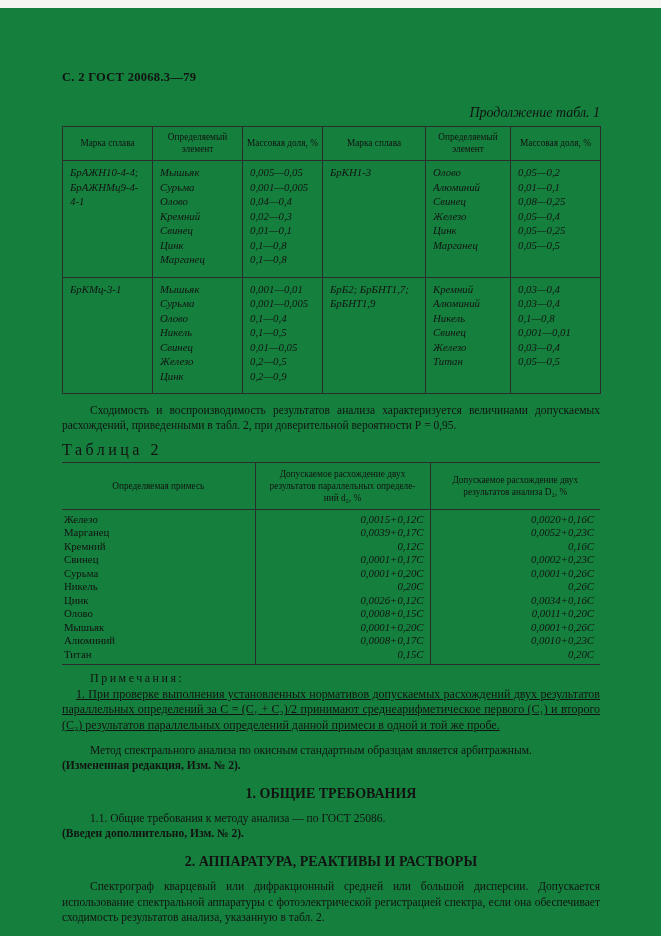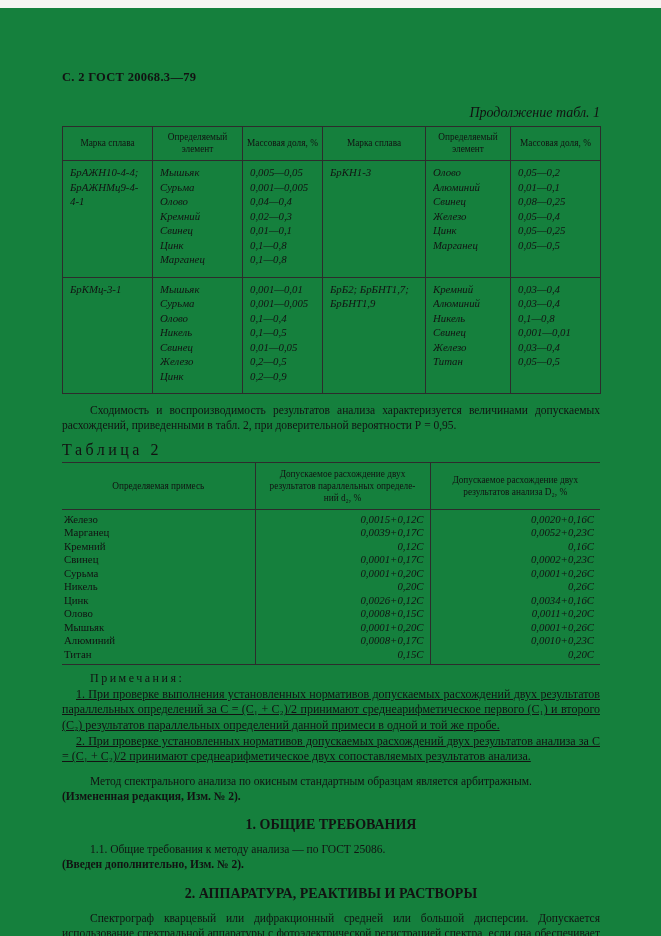--- a/index.html
+++ b/index.html
@@ -226,21 +226,20 @@
           <td class="impurity">Титан</td>
           <td class="val">0,15С</td>
           <td class="val">0,20С</td>
         </tr>
       </tbody>
   </table>
 
   <div class="notes">
     <div class="notes-title">Примечания:</div>
     <p class="note">1. При проверке выполнения установленных нормативов допускаемых расхождений двух  результатов параллельных определений за С = (С₁ + С₂)/2 принимают среднеарифметическое первого (С₁) и второго (С₂) результатов параллельных определений данной примеси в одной и той же пробе.</p>
-    <p class="note">2. При  проверке  установленных  нормативов  допускаемых  расхождений двух  результатов  анализа за С = (С₁ + С₂)/2 принимают среднеарифметическое двух сопоставляемых результатов анализа.</p>
   </div>
 
   <p class="para indent mt">Метод спектрального анализа по окисным стандартным образцам является арбитражным.</p>
   <p class="para bold">(Измененная редакция, Изм. № 2).</p>
 
   <div class="section-heading">1. ОБЩИЕ ТРЕБОВАНИЯ</div>
   <p class="para indent">1.1. Общие требования к методу анализа — по ГОСТ 25086.</p>
   <p class="para bold">(Введен дополнительно, Изм. № 2).</p>
 
   <div class="section-heading">2. АППАРАТУРА, РЕАКТИВЫ И РАСТВОРЫ</div>

